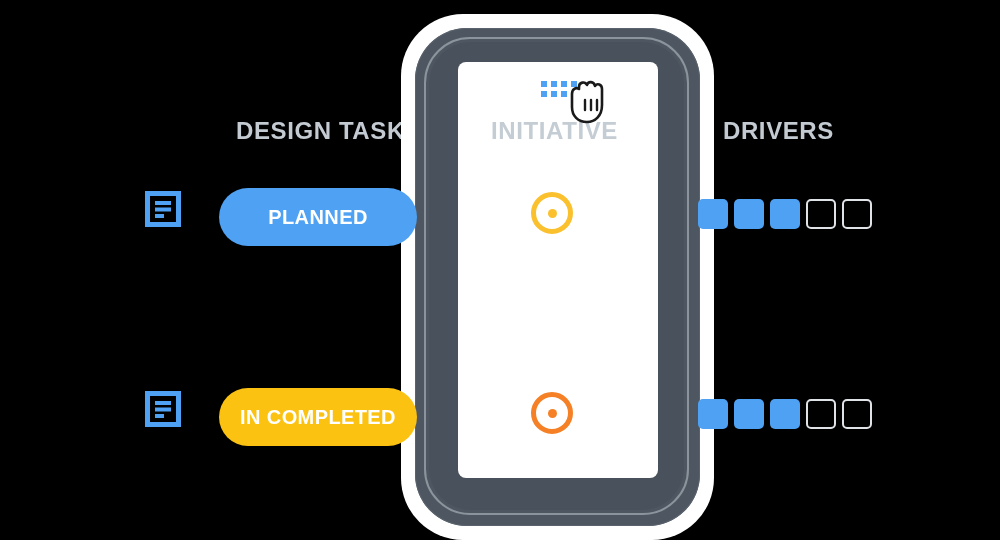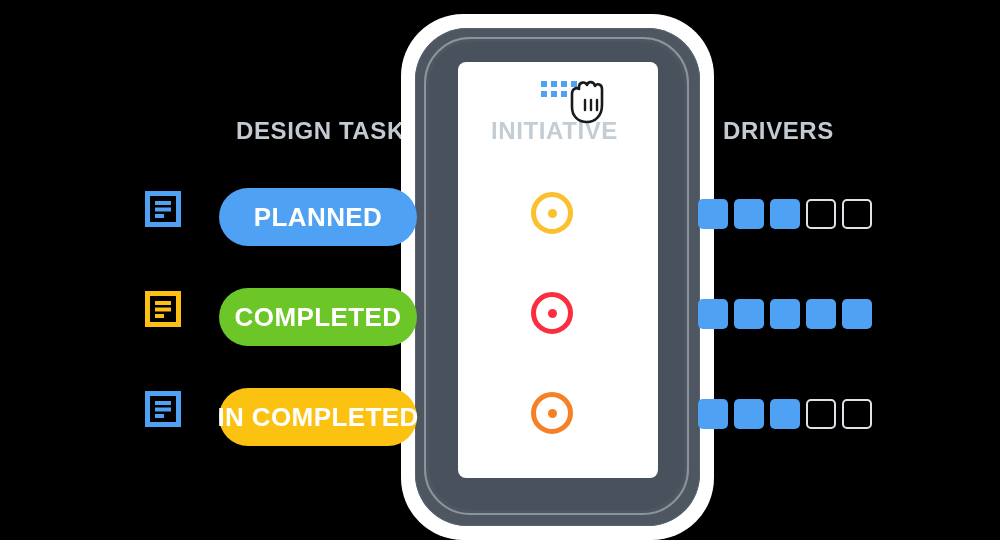--- a/index.html
+++ b/index.html
@@ -138,21 +138,21 @@
     position: absolute;
     left: 219px;
     top: 0px;
     width: 198px;
     height: 58px;
     border-radius: 29px;
     display: flex;
     align-items: center;
     justify-content: center;
     color: #ffffff;
-    font-size: 26px;
+    font-size: 20px;
     font-weight: bold;
     letter-spacing: 0.4px;
     z-index: 4;
     white-space: nowrap;
   }
 
   
   .target-circle {
     position: absolute;
     left: 531px;
@@ -241,39 +241,20 @@
     </div>
     <div class="drivers">
       <span class="sq filled"></span>
       <span class="sq filled"></span>
       <span class="sq filled"></span>
       <span class="sq empty"></span>
       <span class="sq empty"></span>
     </div>
   </div>
 
-  <div class="row" id="row-1">
-    <svg class="doc-icon" viewBox="0 0 36 36">
-      <rect x="2.5" y="2.5" width="31" height="31" fill="none" stroke="#fbc013" stroke-width="5"></rect>
-      <rect x="10" y="10" width="16" height="4" fill="#fbc013"></rect>
-      <rect x="10" y="16.5" width="16" height="4" fill="#fbc013"></rect>
-      <rect x="10" y="23" width="9" height="4" fill="#fbc013"></rect>
-    </svg>
-    <div class="status-pill" style="background:#6cc627">COMPLETED</div>
-    <div class="target-circle" style="border-color:#f92e3f">
-      <i style="background:#f92e3f"></i>
-    </div>
-    <div class="drivers">
-      <span class="sq filled"></span>
-      <span class="sq filled"></span>
-      <span class="sq filled"></span>
-      <span class="sq filled"></span>
-      <span class="sq filled"></span>
-    </div>
-  </div>
 
   <div class="row" id="row-2">
     <svg class="doc-icon" viewBox="0 0 36 36">
       <rect x="2.5" y="2.5" width="31" height="31" fill="none" stroke="#4ea1f3" stroke-width="5"></rect>
       <rect x="10" y="10" width="16" height="4" fill="#4ea1f3"></rect>
       <rect x="10" y="16.5" width="16" height="4" fill="#4ea1f3"></rect>
       <rect x="10" y="23" width="9" height="4" fill="#4ea1f3"></rect>
     </svg>
     <div class="status-pill" style="background:#fcc212">IN COMPLETED</div>
     <div class="target-circle" style="border-color:#f58025">

